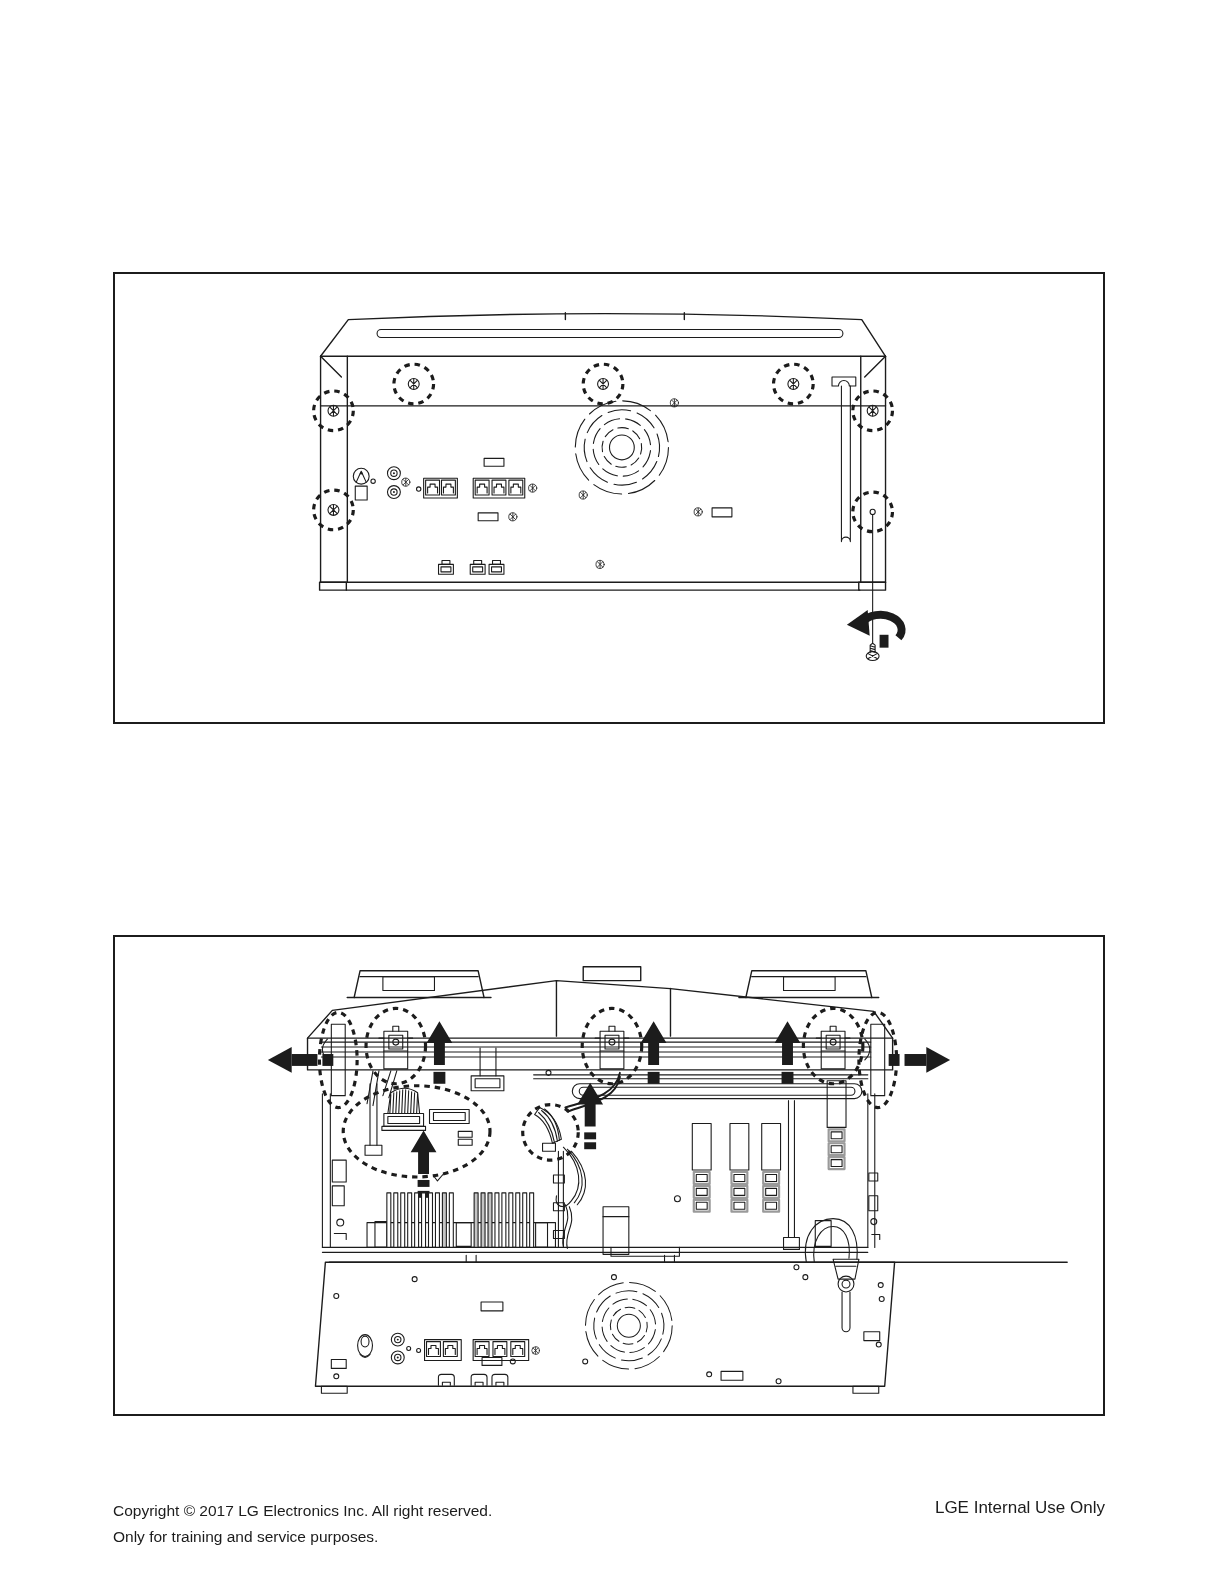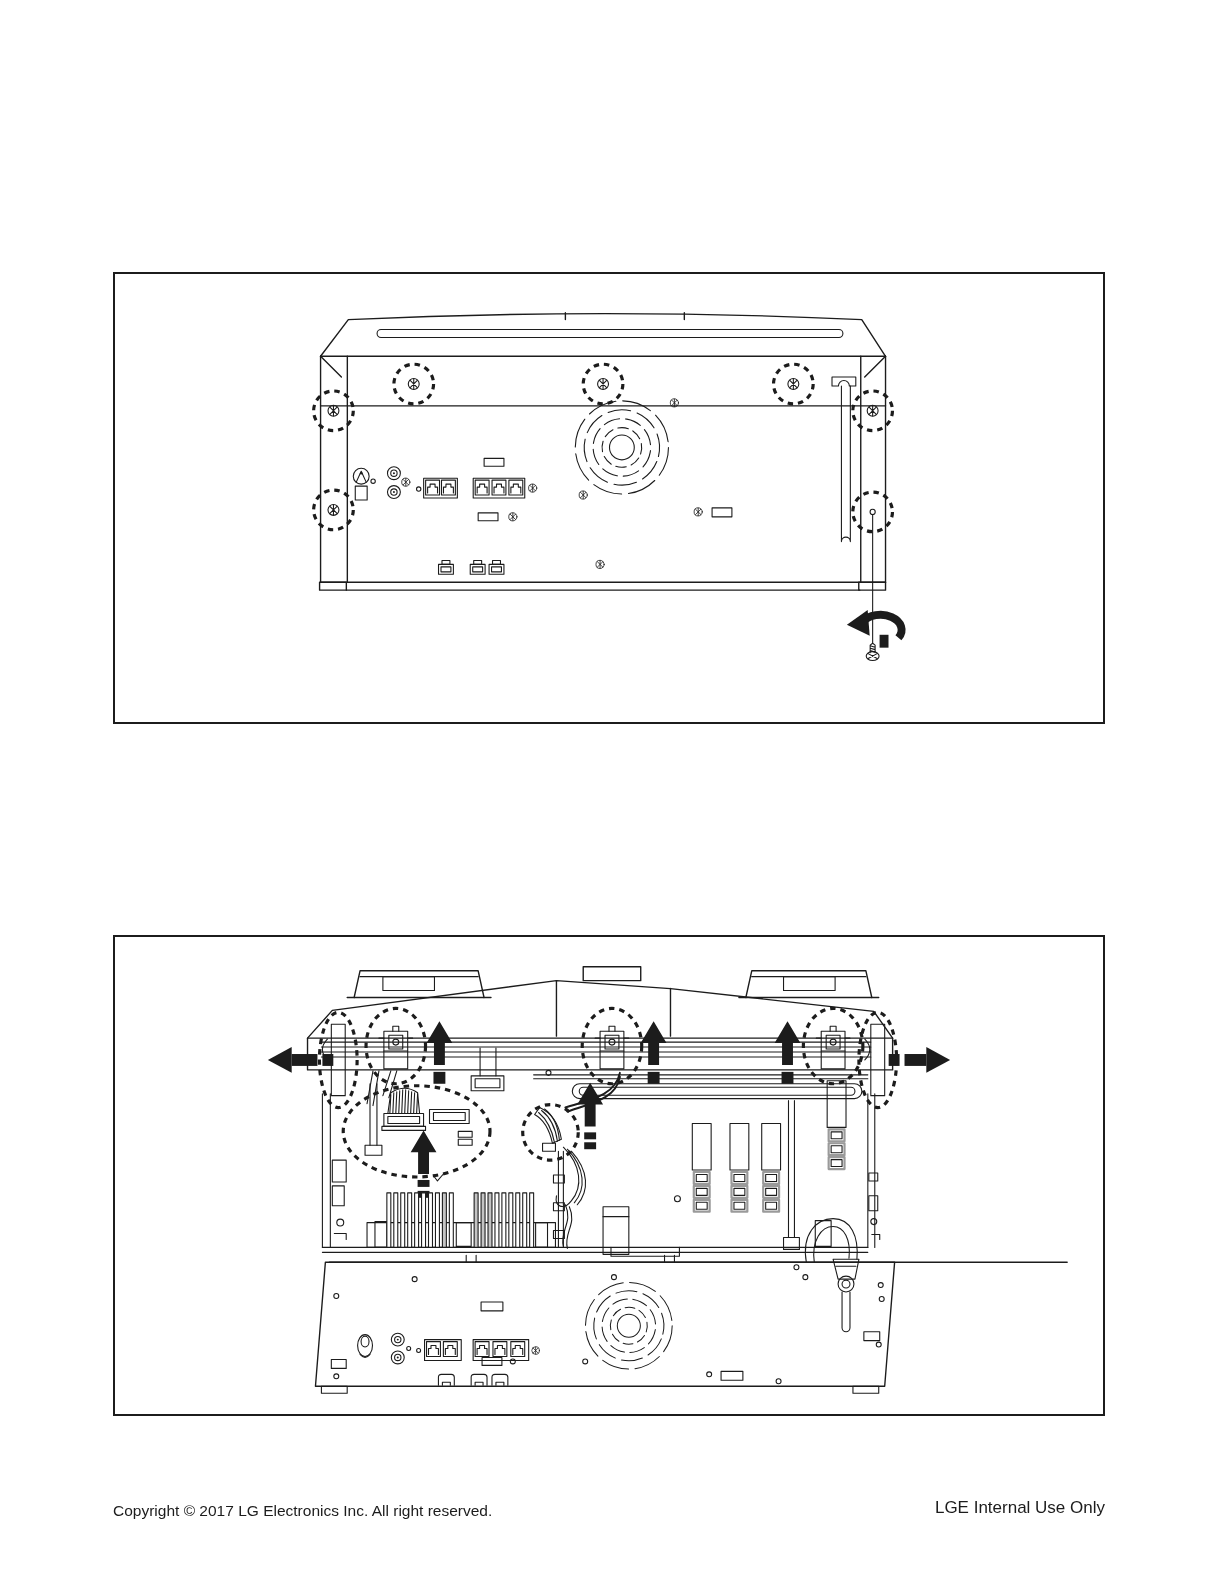--- a/index.html
+++ b/index.html
@@ -388,14 +388,15 @@
           <circle cx="667" cy="448" r="2.5"></circle>
           <circle cx="770" cy="351" r="2.5"></circle>
     </g>
     <use href="#fan" transform="translate(516,392) scale(0.93)"></use>
   </g>
 </svg>
 </div>
 
 <div class="footer">
   <div>Copyright © 2017 LG Electronics Inc. All right reserved.</div>
+  <div>Only for training and service purposes.</div>
 </div>
 <div class="footer-right">LGE Internal Use Only</div>
 
 </body></html>

